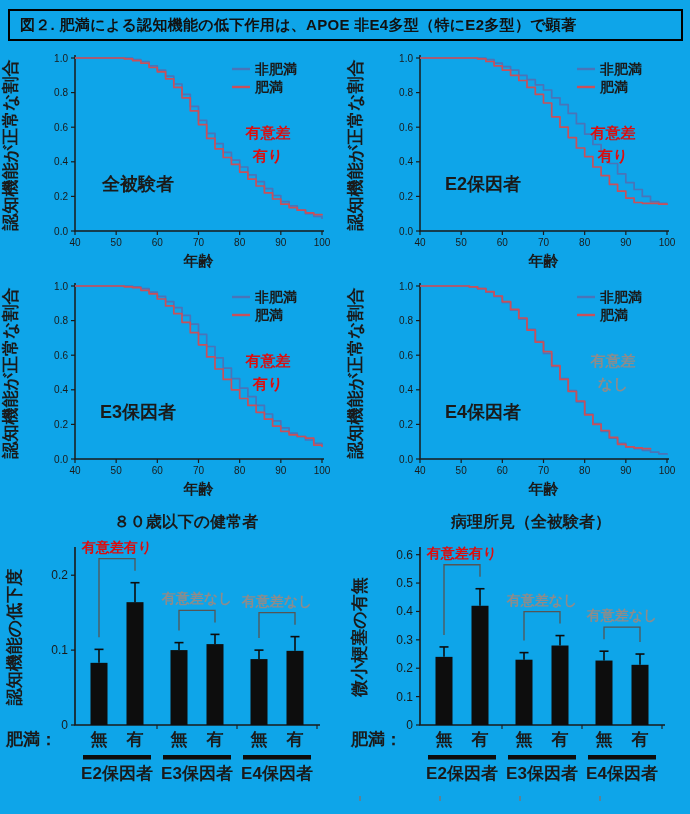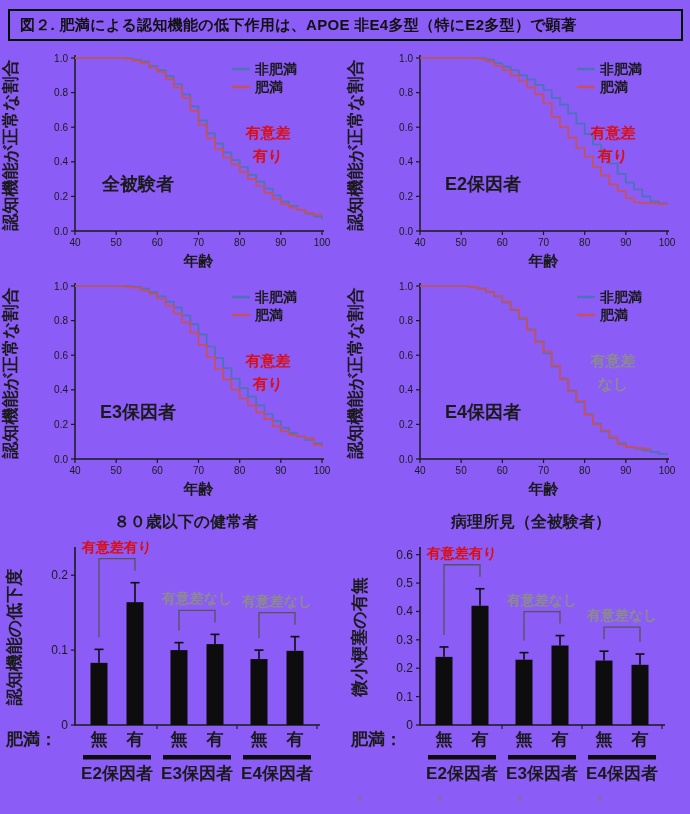--- a/index.html
+++ b/index.html
@@ -1,17 +1,17 @@
 <!DOCTYPE html>
 <html><head>
 <meta charset="utf-8">
 <style>
   html,body{margin:0;padding:0;background:#fff;}
   body{font-family:"Liberation Sans","DejaVu Sans",sans-serif;color:#111;}
-  .page{width:690px;height:814px;background:#8b5cf6;overflow:hidden;position:relative;}
+  .page{width:690px;height:814px;background:#0ea5e9;overflow:hidden;position:relative;}
   .title-box{margin:9px 7px 4px 8px;border:2px solid #000;padding:5px 10px 4px 10px;
              font-size:15px;font-weight:bold;letter-spacing:.3px;}
   .km-grid{display:grid;grid-template-columns:345px 345px;}
   .bar-row{display:flex;margin-top:2px;}
   svg{display:block;}
   svg text{font-family:"Liberation Sans","DejaVu Sans",sans-serif;}
 </style>
 </head>
 <body>
 

